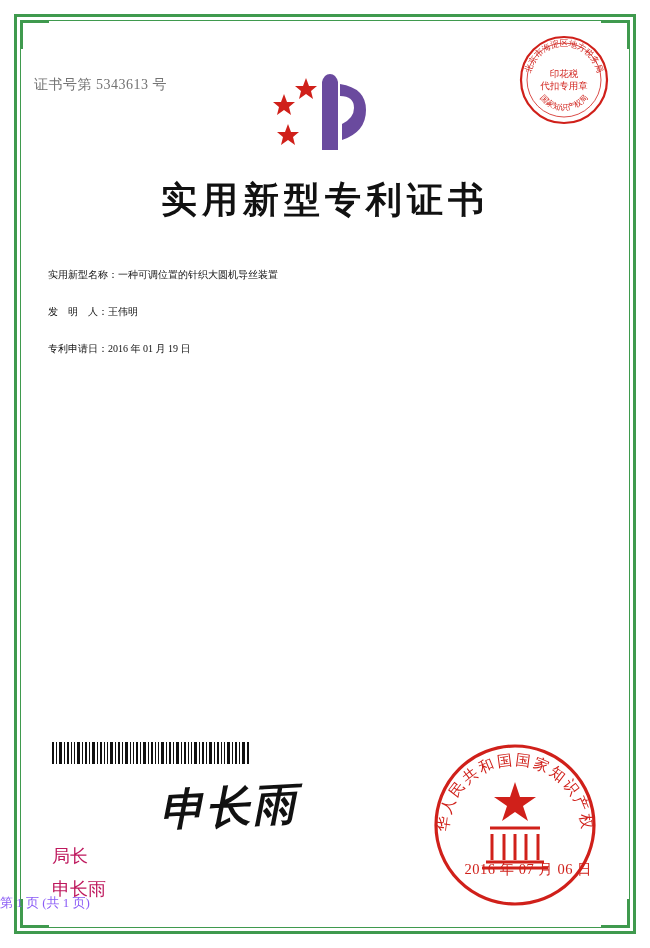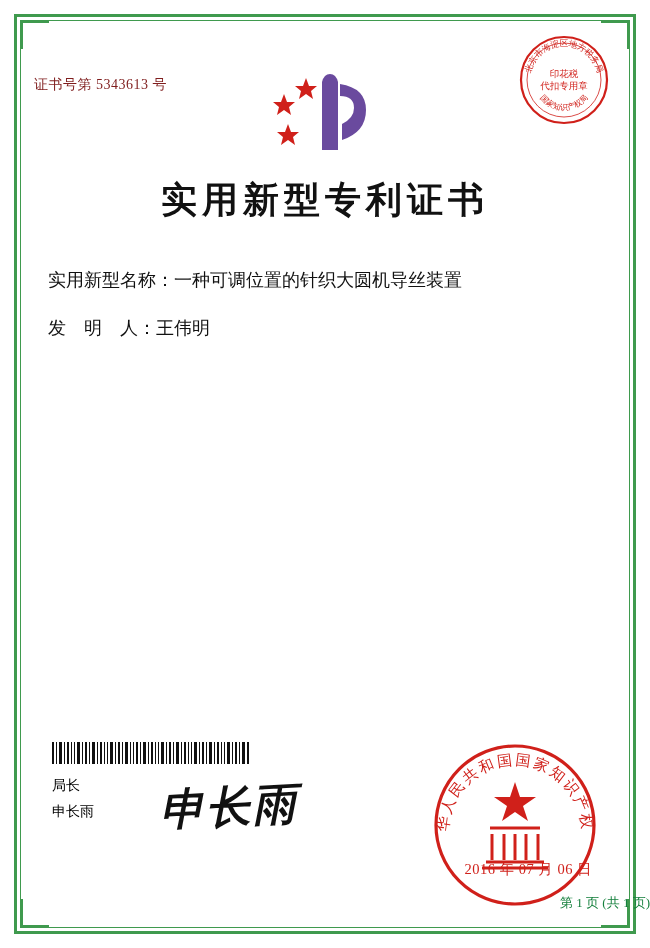--- a/index.html
+++ b/index.html
@@ -44,21 +44,21 @@
   .corner.tr { right: 21px; top: 21px; border-left: none; border-bottom: none; }
   .corner.bl { left: 21px; bottom: 21px; border-right: none; border-top: none; }
   .corner.br { right: 21px; bottom: 21px; border-left: none; border-top: none; }
 
   
   .cert-no {
     position: absolute;
     left: 34px;
     top: 76px;
     font-size: 14px;
-    color: #7f1d1d;
+    color: #737373;
     letter-spacing: 0.5px;
   }
 
   
   .logo {
     position: absolute;
     left: 262px;
     top: 62px;
     width: 120px;
     height: 100px;
@@ -88,21 +88,21 @@
   }
 
   
   .fields {
     position: absolute;
     left: 48px;
     top: 268px;
     width: 560px;
   }
   .field {
-    font-size: 18px;
+    font-size: 10px;
     color: #111;
     margin-bottom: 23px;
     line-height: 1.4;
     white-space: nowrap;
   }
   .field .label {
     display: inline-block;
   }
   .field .value {
     display: inline;
@@ -130,23 +130,23 @@
     left: 52px;
     top: 742px;
     width: 198px;
     height: 22px;
   }
 
   
   .sig-label {
     position: absolute;
     left: 52px;
-    top: 773px;
-    font-size: 14px;
-    color: #000000;
+    top: 840px;
+    font-size: 18px;
+    color: #be185d;
     line-height: 1.85;
   }
   .sig-script {
     position: absolute;
     left: 160px;
     top: 778px;
     font-size: 44px;
     color: #111;
     font-family: "Liberation Serif", "DejaVu Serif", serif;
     font-style: italic;
@@ -171,23 +171,23 @@
     color: #d0201a;
     letter-spacing: 0.5px;
   }
 
   
   .footer {
     position: absolute;
     left: 0;
     right: 0;
     bottom: 36px;
-    text-align: right;
+    text-align: left;
     font-size: 13px;
-    color: #15803d;
+    color: #8b5cf6;
   }
 </style>
 </head>
 <body>
 
 <div class="page">
 
   <div class="frame-outer"></div>
   <div class="frame-inner"></div>
   <div class="corner tl"></div>
@@ -231,20 +231,23 @@
   </div>
 
   <div class="title">实用新型专利证书</div>
 
   <div class="fields">
     <div class="field">
       <span class="label">实用新型名称：</span><span class="value">一种可调位置的针织大圆机导丝装置</span>
     </div>
     <div class="field">
       <span class="label">发　明　人：</span><span class="value">王伟明</span>
+    </div>
+    <div class="field">
+      <span class="label">专利申请日：</span><span class="value">2016 年 01 月 19 日</span>
     </div>
   </div>
 
   <div class="body-text">
   </div>
 
   <div class="barcode">
     <svg viewBox="0 0 198 22" width="198" height="22" preserveAspectRatio="none">
       <g fill="#111">
         <rect x="0" y="0" width="2" height="22"></rect>

